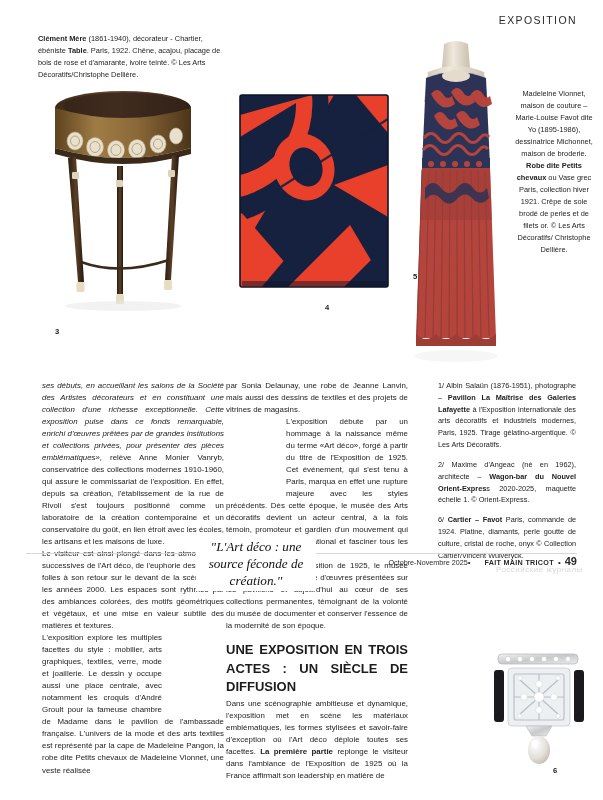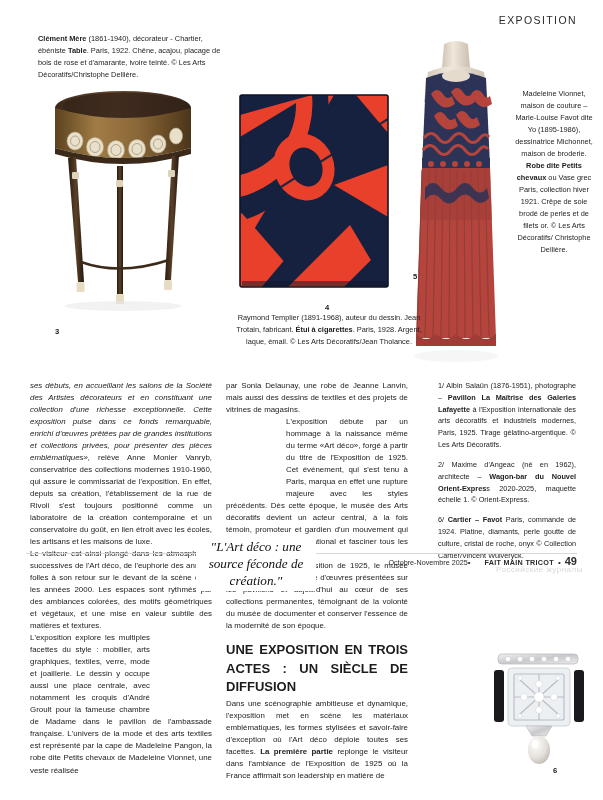--- a/index.html
+++ b/index.html
@@ -44,21 +44,21 @@
 
   
   .robe-wrap { position: absolute; left: 398px; top: 38px; width: 116px; height: 335px; }
 
   
   .broche-wrap { position: absolute; left: 480px; top: 640px; width: 118px; height: 130px; }
 
   
   .col { position: absolute; font-size: 7.9px; line-height: 1.52; color: #1c1c1c; }
   .col p { text-align: justify; text-justify: inter-word; margin: 0; }
-  .col-1 { left: 30px; top: 380px; width: 182px; font-style: italic; }
+  .col-1 { left: 42px; top: 380px; width: 182px; font-style: italic; }
   .col-2 { left: 226px; top: 380px; width: 182px; }
   .col-3 { left: 438px; top: 380px; width: 138px; font-size: 7.3px; line-height: 1.62; }
 
   .col-2 .sec-head {
     font-weight: 700; margin-top: 9px; margin-bottom: 2px;
     text-transform: uppercase; font-size: 13px; line-height: 1.4;
   }
   .col-3 .credit { margin-bottom: 8px; }
   .col-3 .credit b { font-weight: 700; }
 
@@ -269,23 +269,20 @@
         <ellipse cx="58" cy="318" rx="42" ry="6" fill="#ededed" opacity=".5"></ellipse>
       </svg>
     </div>
     <div class="fig-num n5">5</div>
   </div>
 
   <div class="cap cap-table">
     <b>Clément Mère</b><span> (1861-1940), décorateur - Chartier, ébéniste </span><b>Table</b><span>. Paris, 1922. Chêne, acajou, placage de bois de rose et d'amarante, ivoire teinté. © Les Arts Décoratifs/Christophe Dellière.</span>
   </div>
 
-  <div class="cap cap-etui">
-    <span>Raymond Templier (1891-1968), auteur du dessin. Jean Trotain, fabricant. </span><b>Étui à cigarettes</b><span>. Paris, 1928. Argent, laque, émail. © Les Arts Décoratifs/Jean Tholance.</span>
-  </div>
 
   <div class="cap cap-robe">
     <span>Madeleine Vionnet, maison de couture – Marie-Louise Favot dite Yo (1895-1986), dessinatrice Michonnet, maison de broderie. </span><b>Robe dite Petits chevaux</b><span> ou Vase grec Paris, collection hiver 1921. Crêpe de soie brodé de perles et de filets or. © Les Arts Décoratifs/ Christophe Dellière.</span>
   </div>
 
   <div class="col col-1">
     <p><span style="font-style:italic">ses débuts, en accueillant les salons de la Société des Artistes décorateurs et en constituant une collection d'une richesse exceptionnelle. Cette exposition puise dans ce fonds remarquable, enrichi d'œuvres prêtées par de grandes institutions et collections privées, pour présenter des pièces emblématiques»,</span><span style="font-style:normal"> relève Anne Monier Vanryb, conservatrice des collections modernes 1910-1960, qui assure le commissariat de l'exposition. En effet, depuis sa création, l'établissement de la rue de Rivoli s'est toujours positionné comme un laboratoire de la création contemporaine et un conservatoire du goût, en lien étroit avec les écoles, les artisans et les maisons de luxe.</span></p>
     <p style="font-style:normal">Le visiteur est ainsi plongé dans les atmosphères successives de l'Art déco, de l'euphorie des années folles à son retour sur le devant de la scène dans les années 2000. Les espaces sont rythmés par des ambiances colorées, des motifs géométriques et végétaux, et une mise en valeur subtile des matières et textures.</p>
     <p style="font-style:normal"><span class="q-float-l"></span><span>L'exposition explore les multiples facettes du style : mobilier, arts graphiques, textiles, verre, mode et joaillerie. Le dessin y occupe aussi une place centrale, avec notamment les croquis d'André Groult pour la fameuse chambre de Madame dans le pavillon de l'ambassade française. L'univers de la mode et des arts textiles est représenté par la cape de Madeleine Pangon, la robe dite Petits chevaux de Madeleine Vionnet, une veste réalisée</span></p>
   </div>

